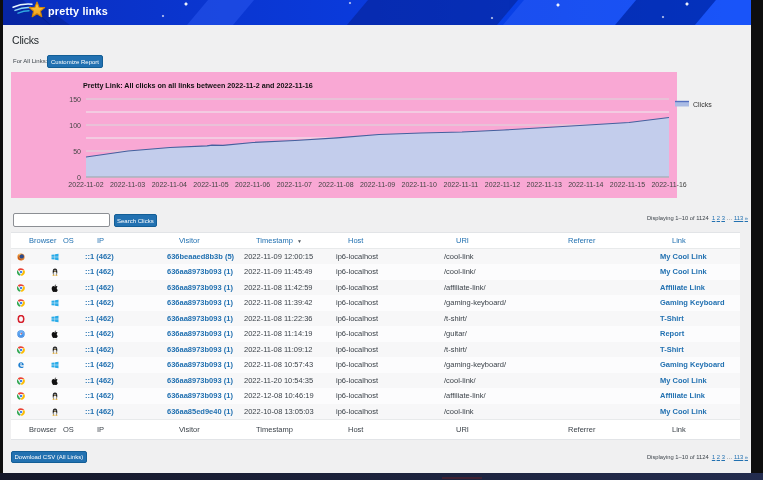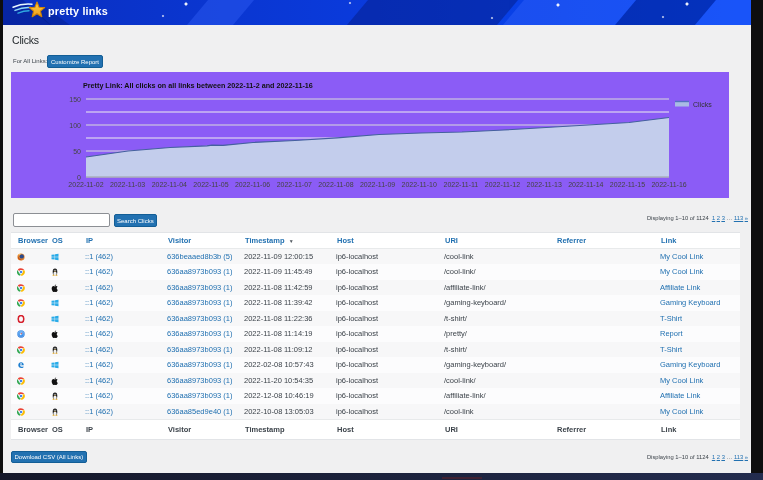--- a/index.html
+++ b/index.html
@@ -5,33 +5,33 @@
 * { margin:0; padding:0; box-sizing:border-box; }
 html,body { width:763px; height:480px; overflow:hidden; background:#0e0e0e; }
 body { font-family:"Liberation Sans", sans-serif; }
 #page { position:absolute; left:3px; top:0; width:748px; height:473px; background:#f0f0f1; overflow:hidden; }
 #banner { position:absolute; left:0; top:0; width:748px; height:25px; }
 #bottombar { position:absolute; left:0; top:473px; width:763px; height:7px; background:linear-gradient(90deg,#15182a,#232c4e); }
 h1.clicks { position:absolute; left:9px; top:34px; font-size:10.5px; font-weight:400; color:#1d2327; letter-spacing:-0.2px; }
 #forall { position:absolute; left:10px; top:58px; font-size:6px; color:#3c434a; }
 .btn { display:inline-block; background:#2271b1; color:#fff; border:1px solid #135e96; border-radius:2px; text-align:center; }
 #custbtn { position:absolute; left:44px; top:55px; font-size:6px; padding:2.5px 3px; }
-#chartpanel { position:absolute; left:8px; top:72px; width:718px; height:126px; background:#8b5cf6; }
+#chartpanel { position:absolute; left:8px; top:72px; width:666px; height:126px; background:#f9a8d4; }
 #topnav { position:absolute; left:0; top:205px; width:748px; height:26px; }
 #searchbox { position:absolute; left:10px; top:8px; width:97px; height:14px; border:1px solid #8c8f94; border-radius:2px; background:#fff; }
 #searchbtn { position:absolute; left:111px; top:9px; font-size:6px; font-weight:400; padding:2.5px 2px; }
 .displaying { position:absolute; right:3px; font-size:5.8px; color:#3c434a; }
 .displaying a { color:#2271b1; }
 #table-wrap { position:absolute; left:8px; top:232px; width:729px; background:#fff; border:1px solid #e2e4e7; border-left:none; border-right:none; }
 table.clicks { width:100%; border-collapse:collapse; table-layout:fixed; font-size:7.5px; }
-table.clicks th { text-align:left; font-weight:700; color:#2271b1; height:15.5px; padding:0 0 0 7px; }
+table.clicks th { text-align:left; font-weight:400; color:#2271b1; height:15.5px; padding:0 0 0 18px; }
 table.clicks thead th { border-bottom:1px solid #e8eaeb; }
 table.clicks tfoot th { border-top:1px solid #e8eaeb; color:#3c434a; height:20px; }
 table.clicks td { height:15.5px; padding:0 0 0 6px; color:#3c434a; overflow:hidden; white-space:nowrap; }
-table.clicks a { color:#2271b1; text-decoration:none; }
+table.clicks a { color:#2271b1; text-decoration:none;font-weight:bold; }
 tbody tr:nth-child(odd) { background:#f7f7f8; } tbody tr:nth-child(even) { background:#fcfcfd; }
 #bottomrow { position:absolute; left:0; top:444px; width:748px; height:30px; }
 #csvbtn { position:absolute; left:8px; top:7px; font-size:6px; padding:2px 2.5px; }
 .icon { display:inline-block; vertical-align:middle; }
 </style>
 </head>
 <body>
 <svg width="0" height="0" style="position:absolute">
 <defs>
 <radialGradient id="fxg" cx="35%" cy="30%" r="80%">
@@ -293,21 +293,21 @@
             <td><svg class="icon" width="8" height="8">
                 <use href="#i-safari"></use>
               </svg></td>
             <td><svg class="icon" width="8" height="8">
                 <use href="#i-apple"></use>
               </svg></td>
             <td><a href="#">::1 (462)</a></td>
             <td><a href="#">636aa8973b093 (1)</a></td>
             <td>2022-11-08 11:14:19</td>
             <td>ip6-localhost</td>
-            <td>/pretty/</td>
+            <td>/guitar/</td>
             <td></td>
             <td><a href="#">Report</a></td>
           </tr>
   <tr>
             <td><svg class="icon" width="8" height="8">
                 <use href="#i-chrome"></use>
               </svg></td>
             <td><svg class="icon" width="8" height="8">
                 <use href="#i-linux"></use>
               </svg></td>
@@ -321,21 +321,21 @@
           </tr>
   <tr>
             <td><svg class="icon" width="8" height="8">
                 <use href="#i-edge"></use>
               </svg></td>
             <td><svg class="icon" width="8" height="8">
                 <use href="#i-win"></use>
               </svg></td>
             <td><a href="#">::1 (462)</a></td>
             <td><a href="#">636aa8973b093 (1)</a></td>
-            <td>2022-02-08 10:57:43</td>
+            <td>2022-11-08 10:57:43</td>
             <td>ip6-localhost</td>
             <td>/gaming-keyboard/</td>
             <td></td>
             <td><a href="#">Gaming Keyboard</a></td>
           </tr>
   <tr>
             <td><svg class="icon" width="8" height="8">
                 <use href="#i-chrome"></use>
               </svg></td>
             <td><svg class="icon" width="8" height="8">

